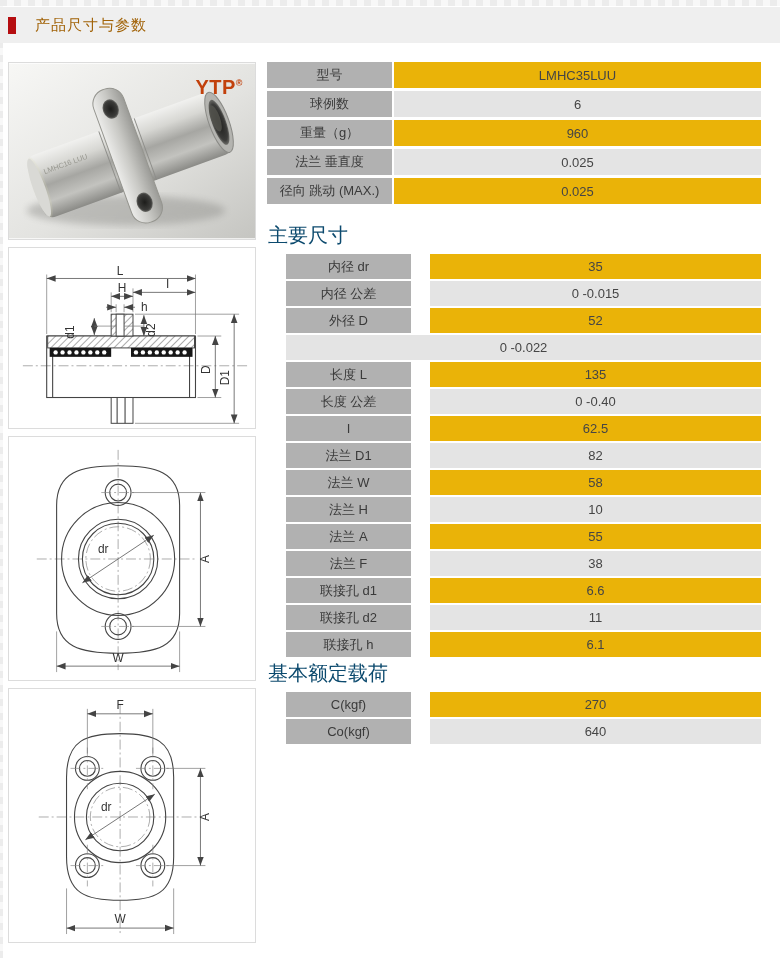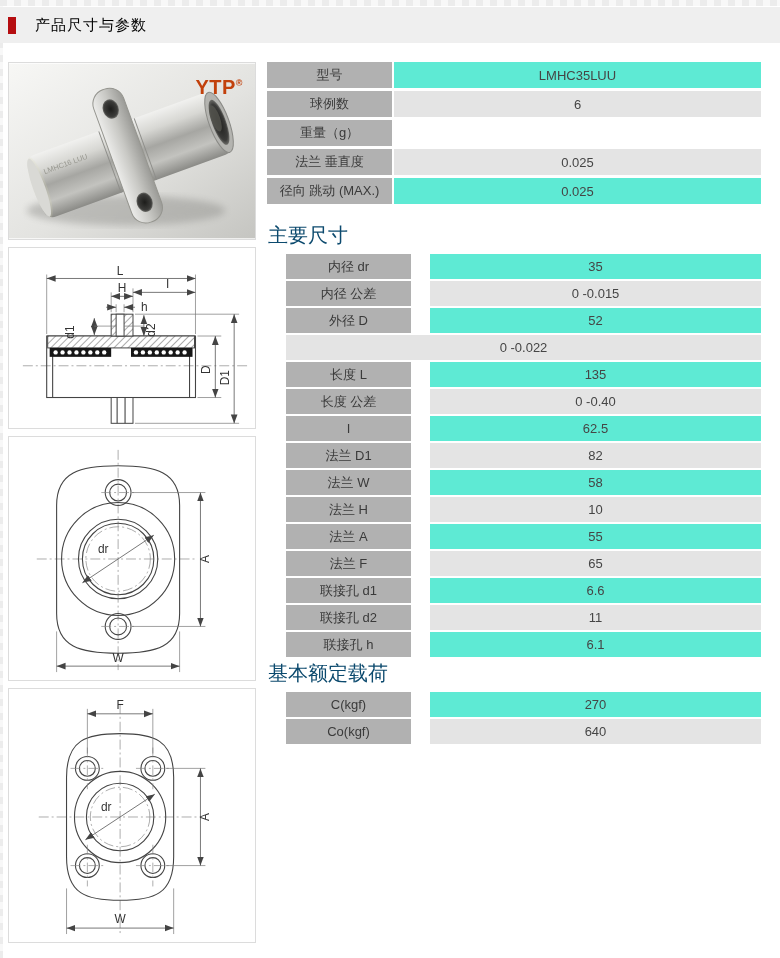--- a/index.html
+++ b/index.html
@@ -12,21 +12,21 @@
     background:repeating-linear-gradient(90deg,#ececec 0 7px,#f8f8f8 7px 14px);
   }
   .left-strip{
     position:absolute;left:0;top:0;width:3px;height:958px;
     background:repeating-linear-gradient(0deg,#ececec 0 7px,#f8f8f8 7px 14px);
   }
   .section-header{
     height:36px;background:#efefef;display:flex;align-items:center;margin-top:1px;position:relative;z-index:2;
   }
   .accent-bar{width:8px;height:17px;background:#b50d10;margin-left:8px;}
-  .page-title{font-size:15px;color:#000000;font-weight:400;margin:0 0 0 19px;letter-spacing:1px;}
+  .page-title{font-size:15px;color:#a16207;font-weight:400;margin:0 0 0 19px;letter-spacing:1px;}
   .content{display:flex;padding:19px 0 0 8px;position:relative;z-index:2;}
   .left-col{width:250px;flex:0 0 250px;}
   figure{margin:0;}
   .img-box{
     width:246px;border:1px solid #dcdcdc;background:#fff;margin:0 0 7px;
     position:relative;overflow:hidden;padding:0;
   }
   .h-photo{height:176px;}
   .h-side{height:180px;}
   .h-f2{height:243px;}
@@ -36,21 +36,21 @@
     position:absolute;top:14px;right:12px;color:#c2410c;font-weight:bold;
     font-size:20px;letter-spacing:.5px;line-height:1;
   }
   .brand sup{font-size:9px;vertical-align:super;}
   .right-col{margin-left:9px;width:494px;}
   .spec-table{width:494px;text-align:right;}
   .spec-table .row{display:flex;margin-bottom:3px;}
   .spec-table.compact .row{margin-bottom:2px;}
   .cell{display:flex;align-items:center;justify-content:center;font-size:13px;}
   .cell.label{width:125px;flex:0 0 125px;background:#b1b1b1;height:26px;color:#3a3a3a;}
-  .cell.value{flex:1;margin-left:2px;height:26px;background:#5eead4;color:#454545;}
+  .cell.value{flex:1;margin-left:2px;height:26px;background:#eab308;color:#454545;}
   .spec-table.compact .cell{height:25px;margin-left:19px;}
   .spec-table .row:nth-child(even) .cell.value{background:#e4e4e4;}
   .sec-title{font-size:20px;color:#0c4a6e;margin:18px 0 5px 1px;}
   .sec-title.load{margin:3px 0 5px 1px;}
   
   .ln{stroke:#444;stroke-width:1.1;fill:none;}
   .cl{stroke:#888;stroke-width:.7;stroke-dasharray:10 3 2 3;fill:none;}
   .dim{stroke:#555;stroke-width:.8;fill:none;}
   .ext{stroke:#777;stroke-width:.7;fill:none;}
   .dimtxt{font-size:12px;fill:#333;font-family:"Liberation Sans","DejaVu Sans",sans-serif;}
@@ -290,20 +290,21 @@
       <div class="row">
         <div class="cell label">型号</div>
         <div class="cell value">LMHC35LUU</div>
       </div>
       <div class="row">
         <div class="cell label">球例数</div>
         <div class="cell value">6</div>
       </div>
       <div class="row">
         <div class="cell label">重量（g）</div>
+        <div class="cell value">960</div>
       </div>
       <div class="row">
         <div class="cell label">法兰 垂直度</div>
         <div class="cell value">0.025</div>
       </div>
       <div class="row">
         <div class="cell label">径向 跳动 (MAX.)</div>
         <div class="cell value">0.025</div>
       </div>
     </div>
@@ -349,21 +350,21 @@
       <div class="row">
         <div class="cell label">法兰 H</div>
         <div class="cell value">10</div>
       </div>
       <div class="row">
         <div class="cell label">法兰 A</div>
         <div class="cell value">55</div>
       </div>
       <div class="row">
         <div class="cell label">法兰 F</div>
-        <div class="cell value">65</div>
+        <div class="cell value">38</div>
       </div>
       <div class="row">
         <div class="cell label">联接孔 d1</div>
         <div class="cell value">6.6</div>
       </div>
       <div class="row">
         <div class="cell label">联接孔 d2</div>
         <div class="cell value">11</div>
       </div>
       <div class="row">

